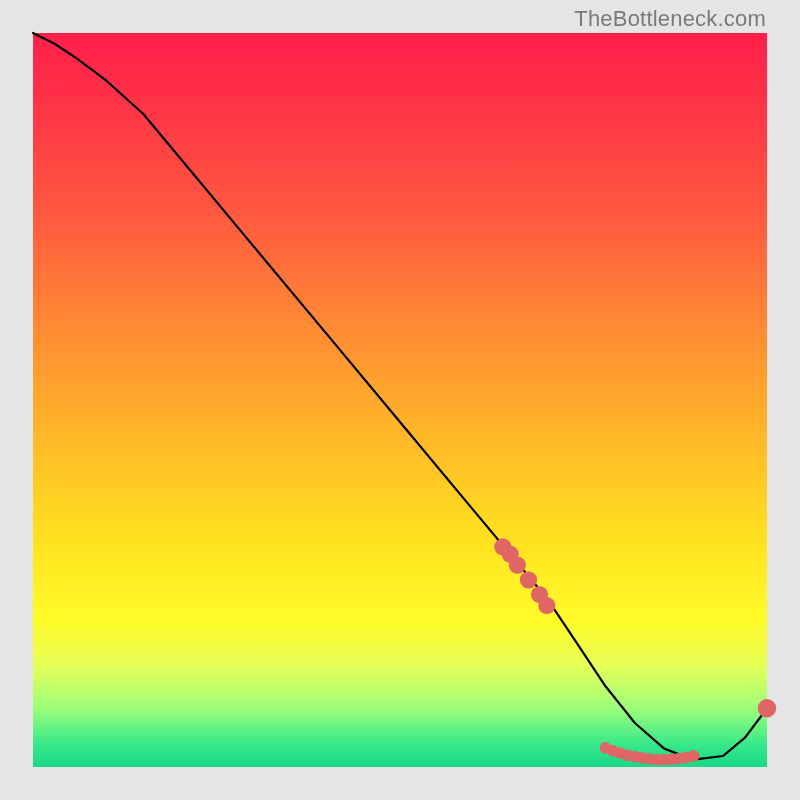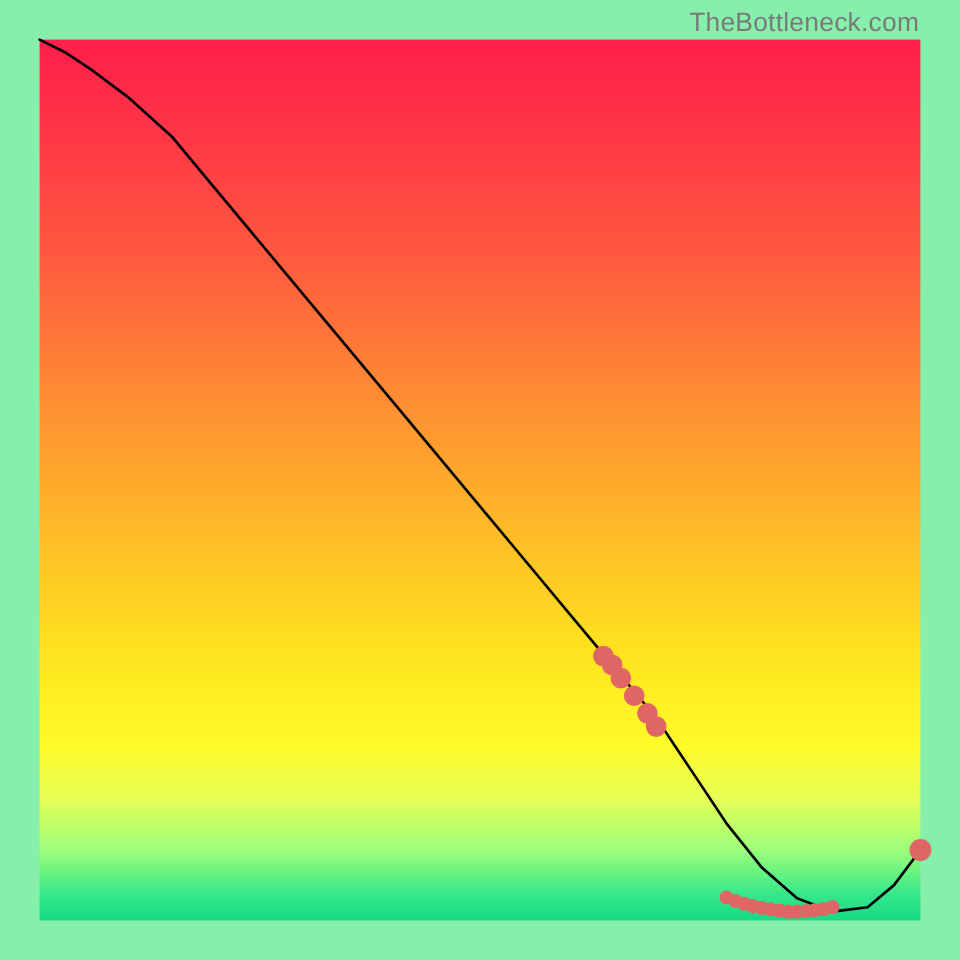--- a/index.html
+++ b/index.html
@@ -8,21 +8,21 @@
     width: 800px;
     height: 800px;
     background: #000;
     overflow: hidden;
     font-family: Arial, Helvetica, sans-serif;
   }
   .stage {
     position: relative;
     width: 800px;
     height: 800px;
-    background: #86efac;
+    background: #e5e5e5;
   }
   .plot {
     position: absolute;
     left: 33px;
     top: 33px;
     width: 734px;
     height: 734px;
     
     background: linear-gradient(
       to bottom,

